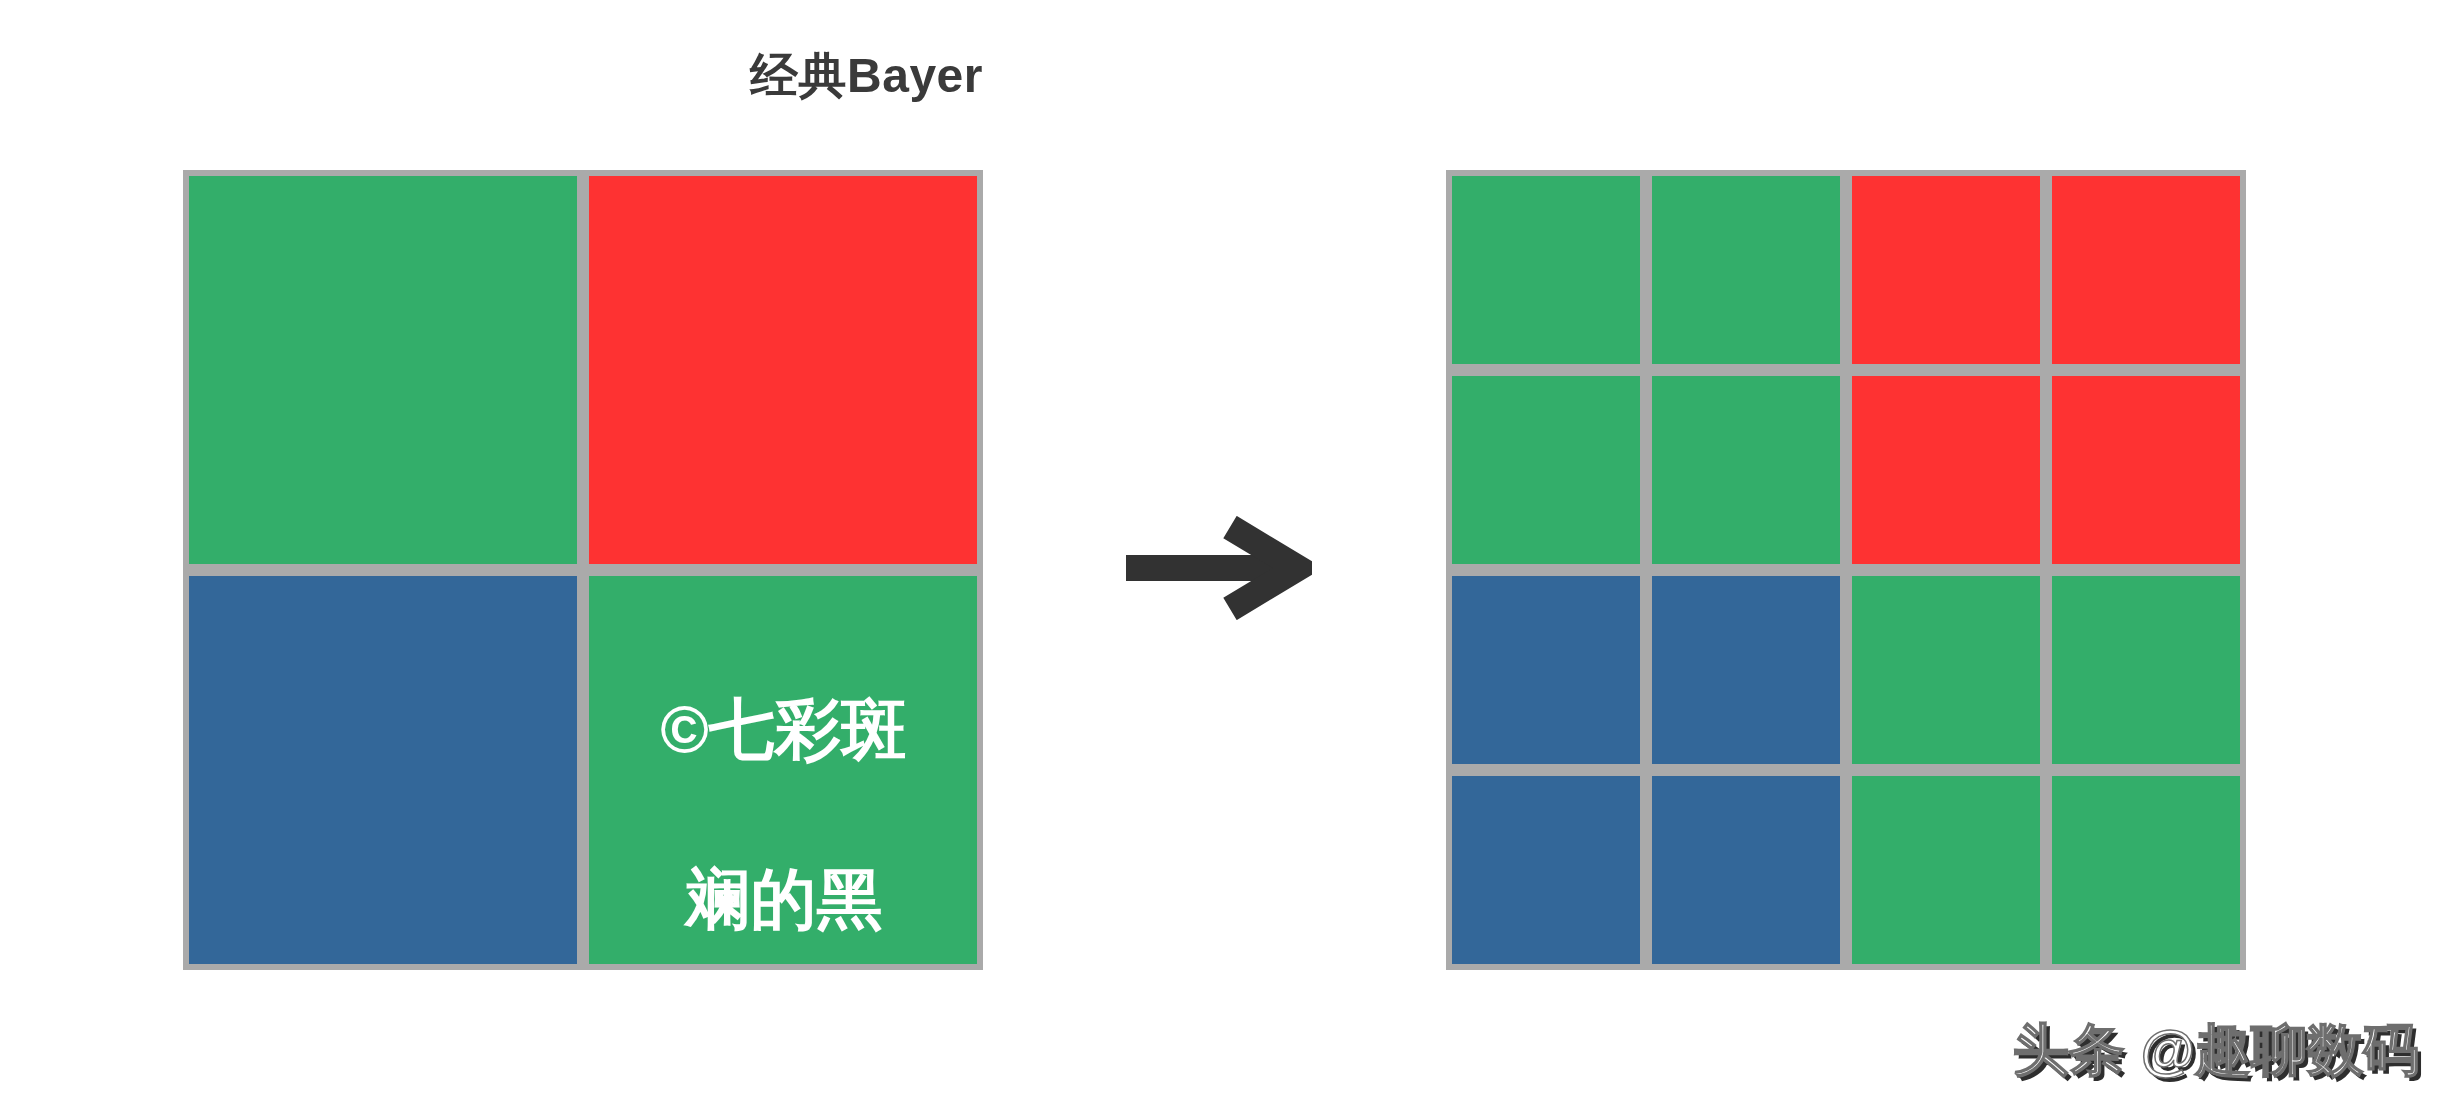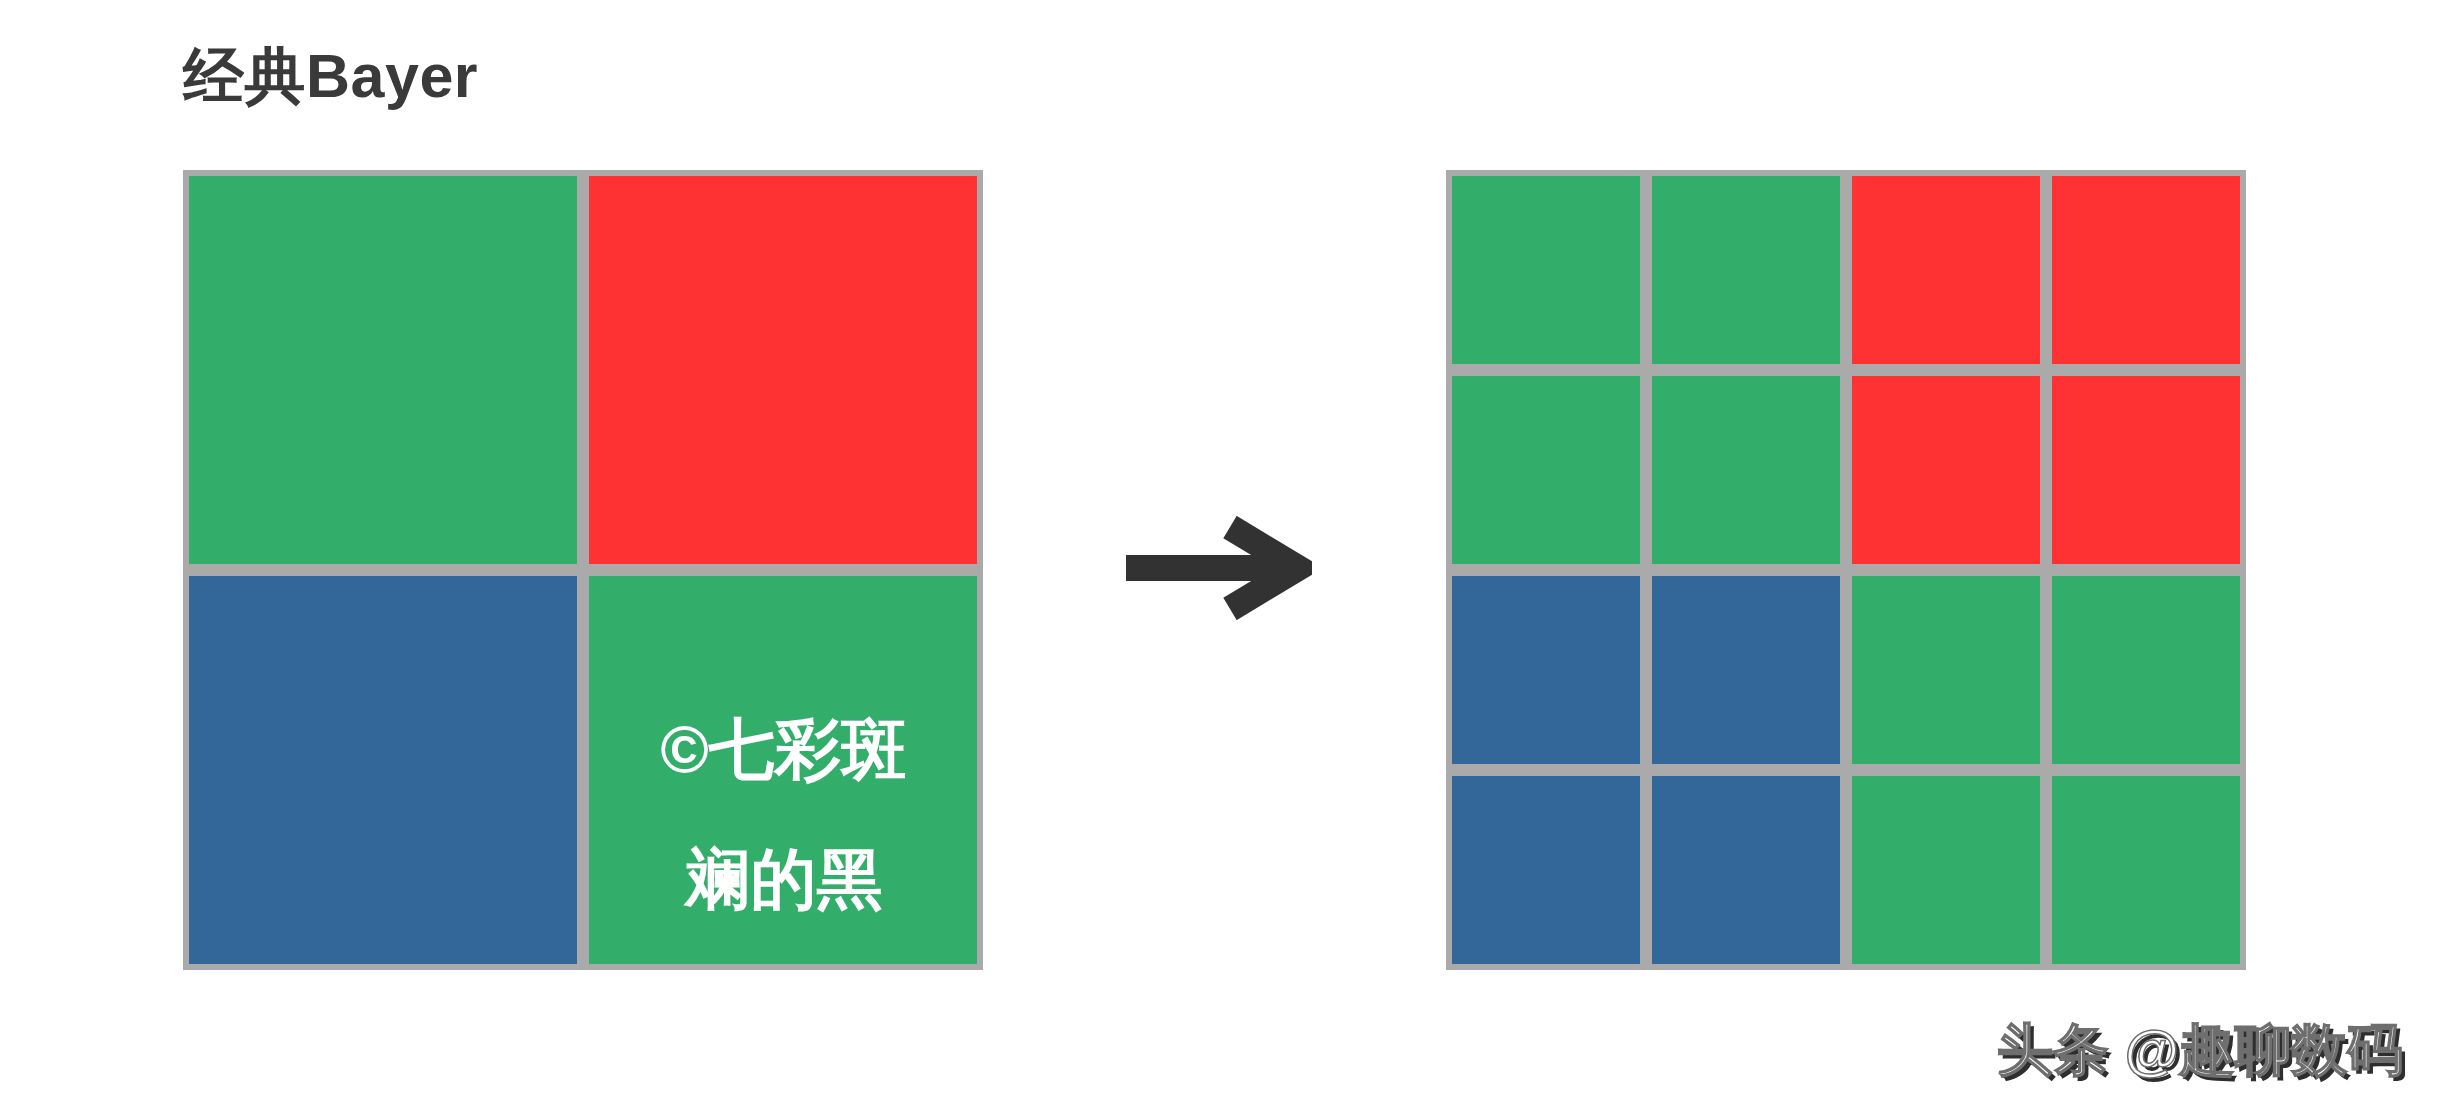--- a/index.html
+++ b/index.html
@@ -14,22 +14,22 @@
     height: 1120px;
     background: #ffffff;
     overflow: hidden;
   }
   .panel-title {
     position: absolute;
     top: 28px;
     width: 800px;
     height: 96px;
     line-height: 96px;
-    text-align: left;
-    font-size: 61px;
+    text-align: right;
+    font-size: 48px;
     font-weight: 700;
     color: var(--title-text, #3a3a3a);
     white-space: nowrap;
     letter-spacing: 0.5px;
   }
   .title-left  { left: 183px; }
   .title-right { left: 1446px; }
 
   .bayer-grid {
     position: absolute;
@@ -48,21 +48,21 @@
 
   .cell-watermark {
     position: absolute;
     right: 6px;
     bottom: 6px;
     width: 387px;
     height: 300px;
     display: flex;
     flex-direction: column;
     align-items: center;
-    justify-content: center;
+    justify-content: space-between;
     text-align: center;
     font-size: 66px;
     font-weight: 700;
     color: var(--watermark-text, #ffffff);
     line-height: 130px;
     pointer-events: none;
     white-space: nowrap;
     border-radius: 7px;
   }
 
@@ -76,21 +76,21 @@
   .arrow-wrap svg { display: block; width: 100%; height: 100%; }
   .arrow-wrap .stroke {
     stroke: var(--arrow, #323232);
     stroke-width: 26;
     fill: none;
   }
 
   .footer-watermark {
     position: absolute;
     top: 1014px;
-    right: 38px;
+    right: 22px;
     font-size: 56px;
     font-weight: 700;
     line-height: 72px;
     color: var(--watermark-text, #ffffff);
     -webkit-text-stroke: 1.5px #6e6e6e;
     text-shadow: 4px 4px 0 var(--footer-shadow, #2e2e2e);
     white-space: nowrap;
   }
 </style>
 </head>

